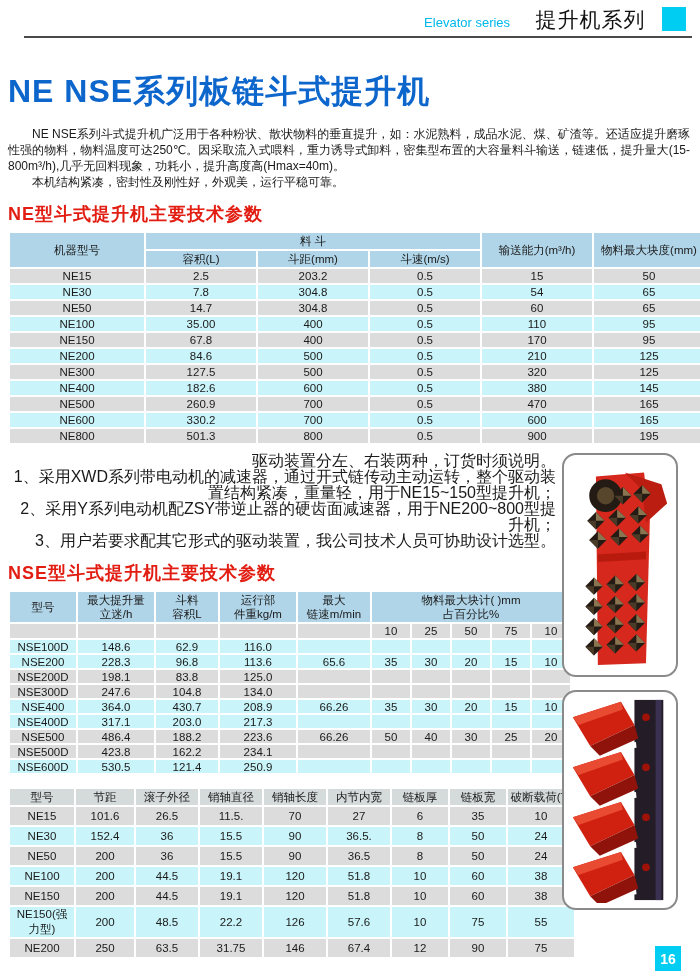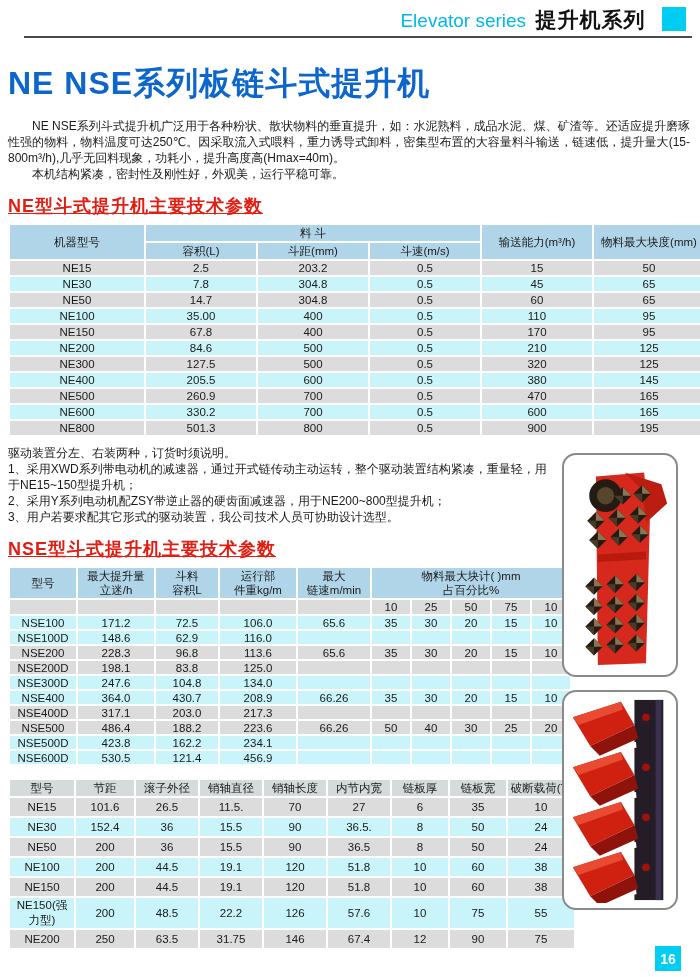--- a/index.html
+++ b/index.html
@@ -6,31 +6,31 @@
   html,body { background:#fff; }
   body {
     width: 700px; height: 977px;
     font-family: "Liberation Sans", "DejaVu Sans", sans-serif;
     color:#1a1a1a;
   }
   .page { position: relative; width:700px; height:977px; overflow:hidden; background:#fff; }
 
   
   .hdr { padding:6px 14px 0 0; text-align:right; white-space:nowrap; }
-  .series-en { color:var(--accent); font-size:19px; }
-  .series-zh { color:#111; font-size:21px; font-weight:bold; margin-left:5px; letter-spacing:1px; }
+  .series-en { color:var(--accent); font-size:13px; }
+  .series-zh { color:#111; font-size:21px; font-weight:normal; margin-left:21px; letter-spacing:1px; }
   .accent-sq { display:inline-block; width:24px; height:24px; background:var(--accent_sq); margin-left:12px; vertical-align:-4px; }
   .hdr-divider { border:none; border-top:2px solid #4a4a4a; margin:2px 8px 0 24px; }
 
   
-  .doc-title { margin:24px 0 6px 8px; color:var(--title_blue); font-size:32px; font-weight:bold; letter-spacing:1px; }
+  .doc-title { margin:32px 0 6px 8px; color:var(--title_blue); font-size:32px; font-weight:bold; letter-spacing:1px; }
   .intro { margin:12px 10px 0 8px; font-size:12px; line-height:16px; text-align:justify; }
   .intro p { text-indent:2em; }
 
-  .sec-title { margin:12px 0 5px 8px; color:var(--section_red); font-size:18px; font-weight:bold; letter-spacing:1px;text-decoration:underline; }
+  .sec-title { margin:12px 0 5px 8px; color:var(--section_red); font-size:18px; font-weight:bold; letter-spacing:1px; }
 
   
   table { border-collapse:separate; border-spacing:2px; table-layout:fixed; font-size:11.5px; }
   th, td { text-align:center; vertical-align:middle; font-weight:normal; padding:0 2px; }
   thead th { background:var(--table_head_bg); }
   .t1 { width:684px; margin-left:8px; }
   .t1 thead th { height:16px; }
   .t1 tbody td { height:14px; }
   .t1 tbody tr:nth-child(odd) td { background:var(--row_gray); }
   .t1 tbody tr:nth-child(even) td { background:var(--row_cyan); }
@@ -41,21 +41,21 @@
   .t2 tbody td { height:13px; }
   .t2 tbody tr:nth-child(4n+1) td, .t2 tbody tr:nth-child(4n+2) td { background:var(--row_cyan); }
   .t2 tbody tr:nth-child(4n+3) td, .t2 tbody tr:nth-child(4n) td { background:var(--row_gray); }
 
   .t3 { width:548px; margin:12px 0 0 8px; }
   .t3 thead th { background:var(--table3_head_bg); height:16px; }
   .t3 tbody td { height:18px; }
   .t3 tbody tr:nth-child(odd) td { background:var(--row_gray); }
   .t3 tbody tr:nth-child(even) td { background:var(--row_cyan); }
 
-  .notes { margin:8px 0 12px 8px; font-size:12px; line-height:16px; width:548px; }
+  .notes { margin:8px 0 12px 8px; font-size:16px; line-height:16px; width:548px;text-align:right; }
 
   
   .photo-frame {
     position:absolute; left:562px; width:116px;
     border:2px solid #8a8a8a; border-radius:14px; background:#fff;
     padding:5px; overflow:hidden;
   }
   .photo1 { top:453px; height:224px; }
   .photo2 { top:690px; height:220px; }
   .photo-frame svg { width:100%; height:100%; display:block; }
@@ -116,21 +116,21 @@
           <td>203.2</td>
           <td>0.5</td>
           <td>15</td>
           <td>50</td>
         </tr>
         <tr>
           <td>NE30</td>
           <td>7.8</td>
           <td>304.8</td>
           <td>0.5</td>
-          <td>45</td>
+          <td>54</td>
           <td>65</td>
         </tr>
         <tr>
           <td>NE50</td>
           <td>14.7</td>
           <td>304.8</td>
           <td>0.5</td>
           <td>60</td>
           <td>65</td>
         </tr>
@@ -161,21 +161,21 @@
         <tr>
           <td>NE300</td>
           <td>127.5</td>
           <td>500</td>
           <td>0.5</td>
           <td>320</td>
           <td>125</td>
         </tr>
         <tr>
           <td>NE400</td>
-          <td>205.5</td>
+          <td>182.6</td>
           <td>600</td>
           <td>0.5</td>
           <td>380</td>
           <td>145</td>
         </tr>
         <tr>
           <td>NE500</td>
           <td>260.9</td>
           <td>700</td>
           <td>0.5</td>
@@ -245,32 +245,20 @@
           <th></th>
         <th>10</th>
         <th>25</th>
         <th>50</th>
         <th>75</th>
         <th>10</th>
       </tr>
     </thead>
     <tbody>
         <tr>
-          <td>NSE100</td>
-          <td>171.2</td>
-          <td>72.5</td>
-          <td>106.0</td>
-          <td>65.6</td>
-          <td>35</td>
-          <td>30</td>
-          <td>20</td>
-          <td>15</td>
-          <td>10</td>
-        </tr>
-        <tr>
           <td>NSE100D</td>
           <td>148.6</td>
           <td>62.9</td>
           <td>116.0</td>
           <td></td>
           <td></td>
           <td></td>
           <td></td>
           <td></td>
           <td></td>
@@ -356,21 +344,21 @@
           <td></td>
           <td></td>
           <td></td>
           <td></td>
           <td></td>
         </tr>
         <tr>
           <td>NSE600D</td>
           <td>530.5</td>
           <td>121.4</td>
-          <td>456.9</td>
+          <td>250.9</td>
           <td></td>
           <td></td>
           <td></td>
           <td></td>
           <td></td>
           <td></td>
         </tr>
       </tbody>
   </table>
 

